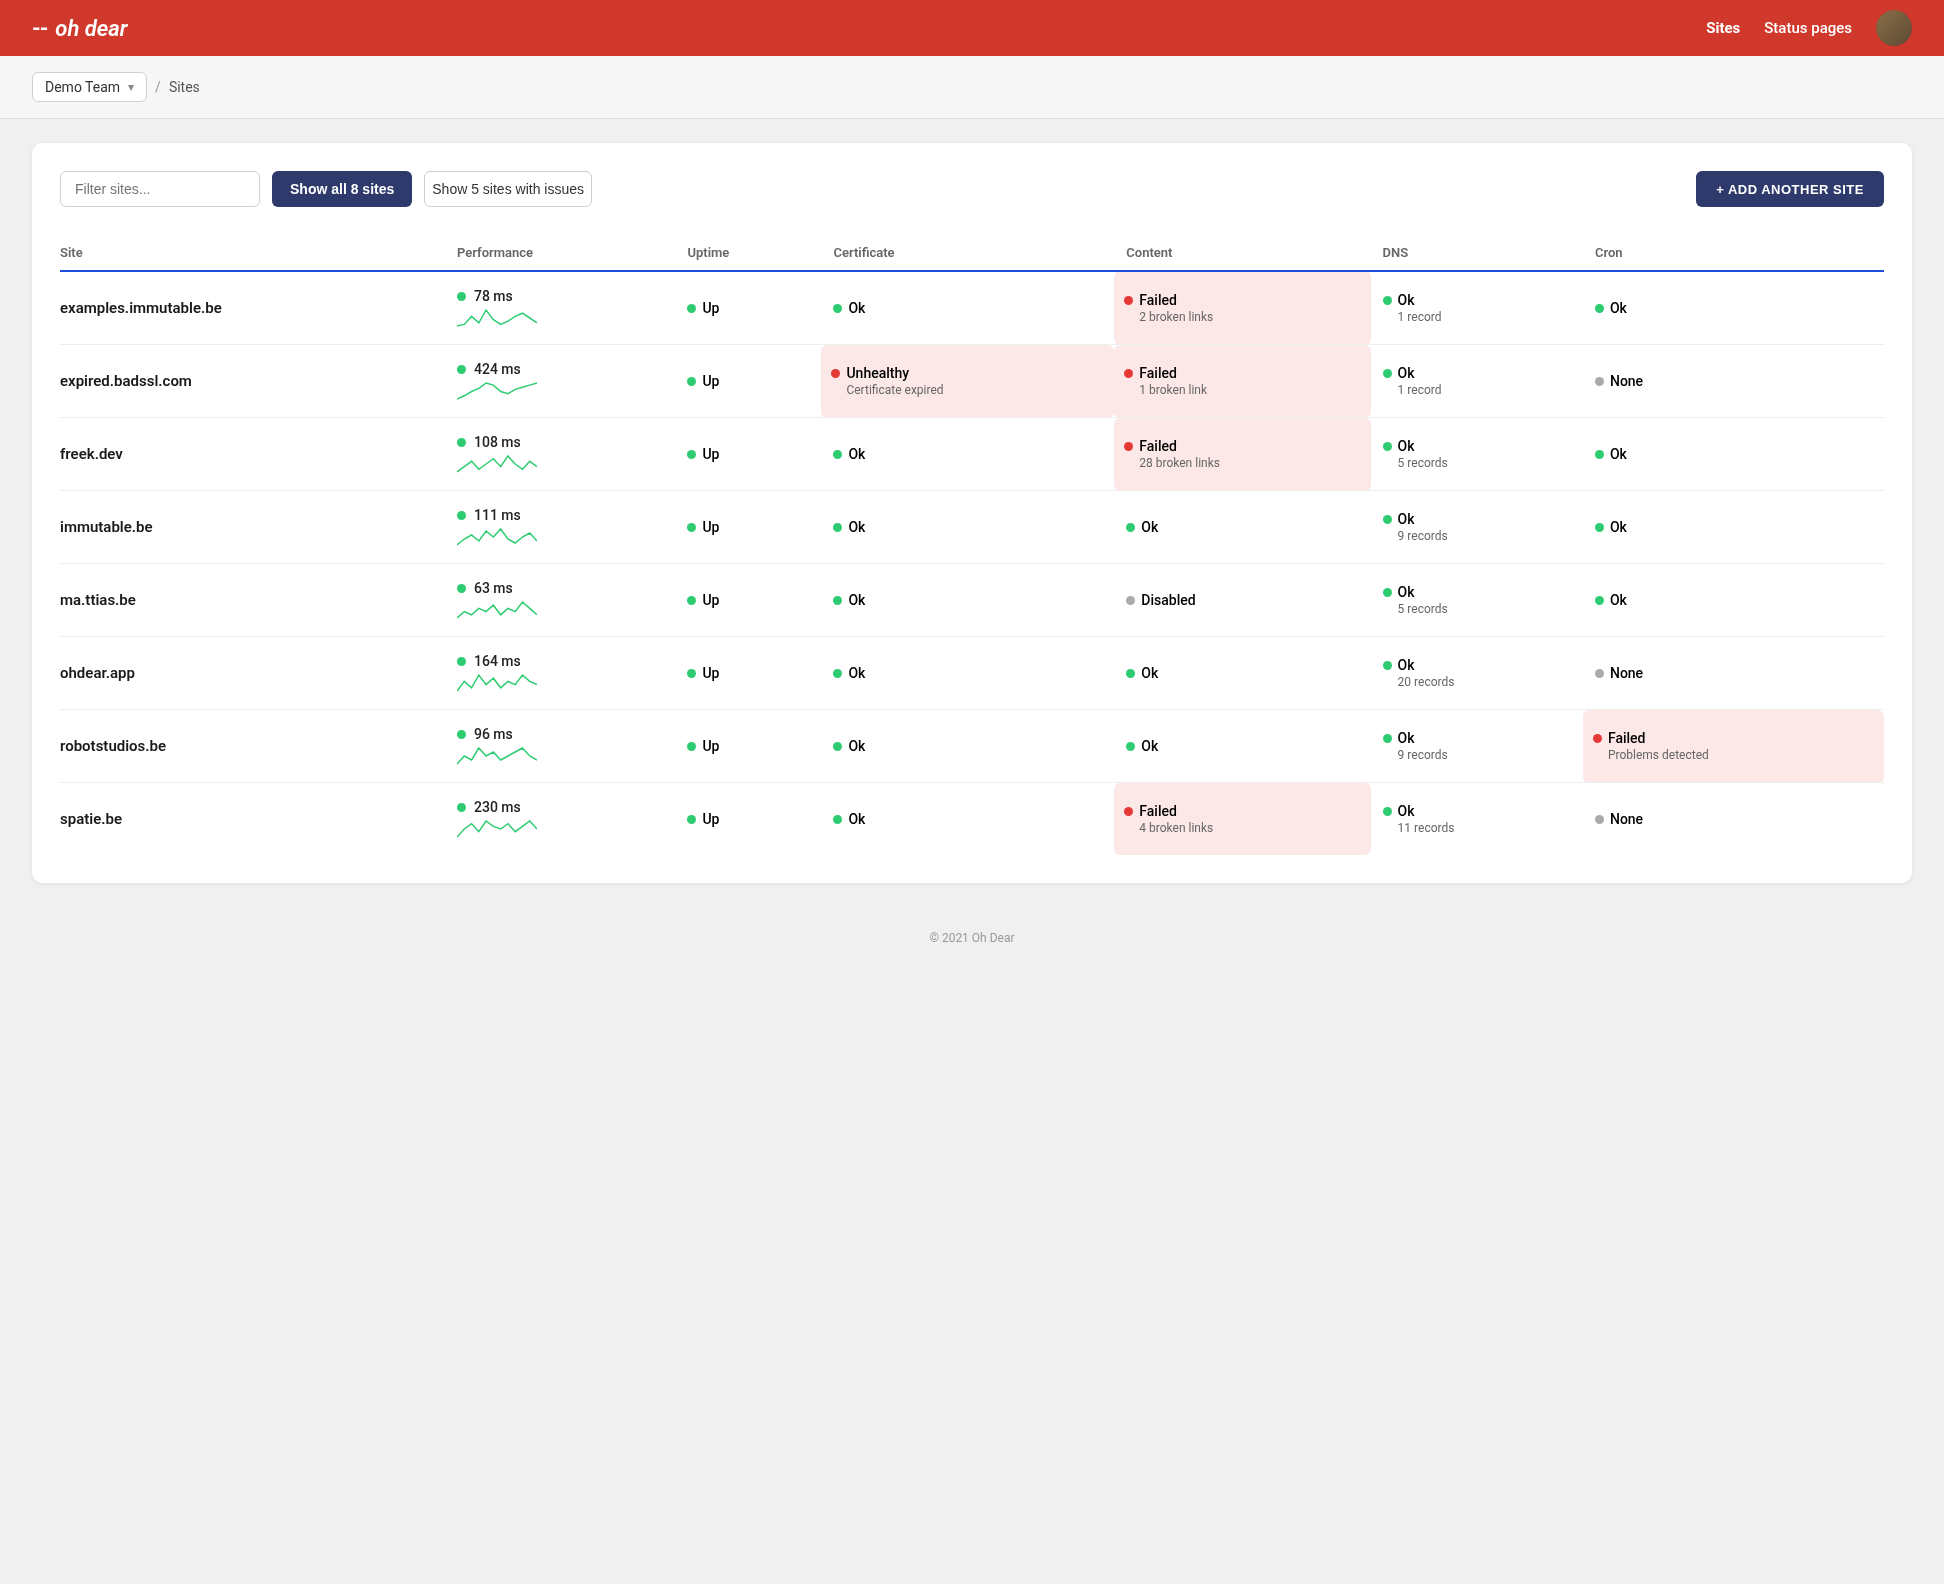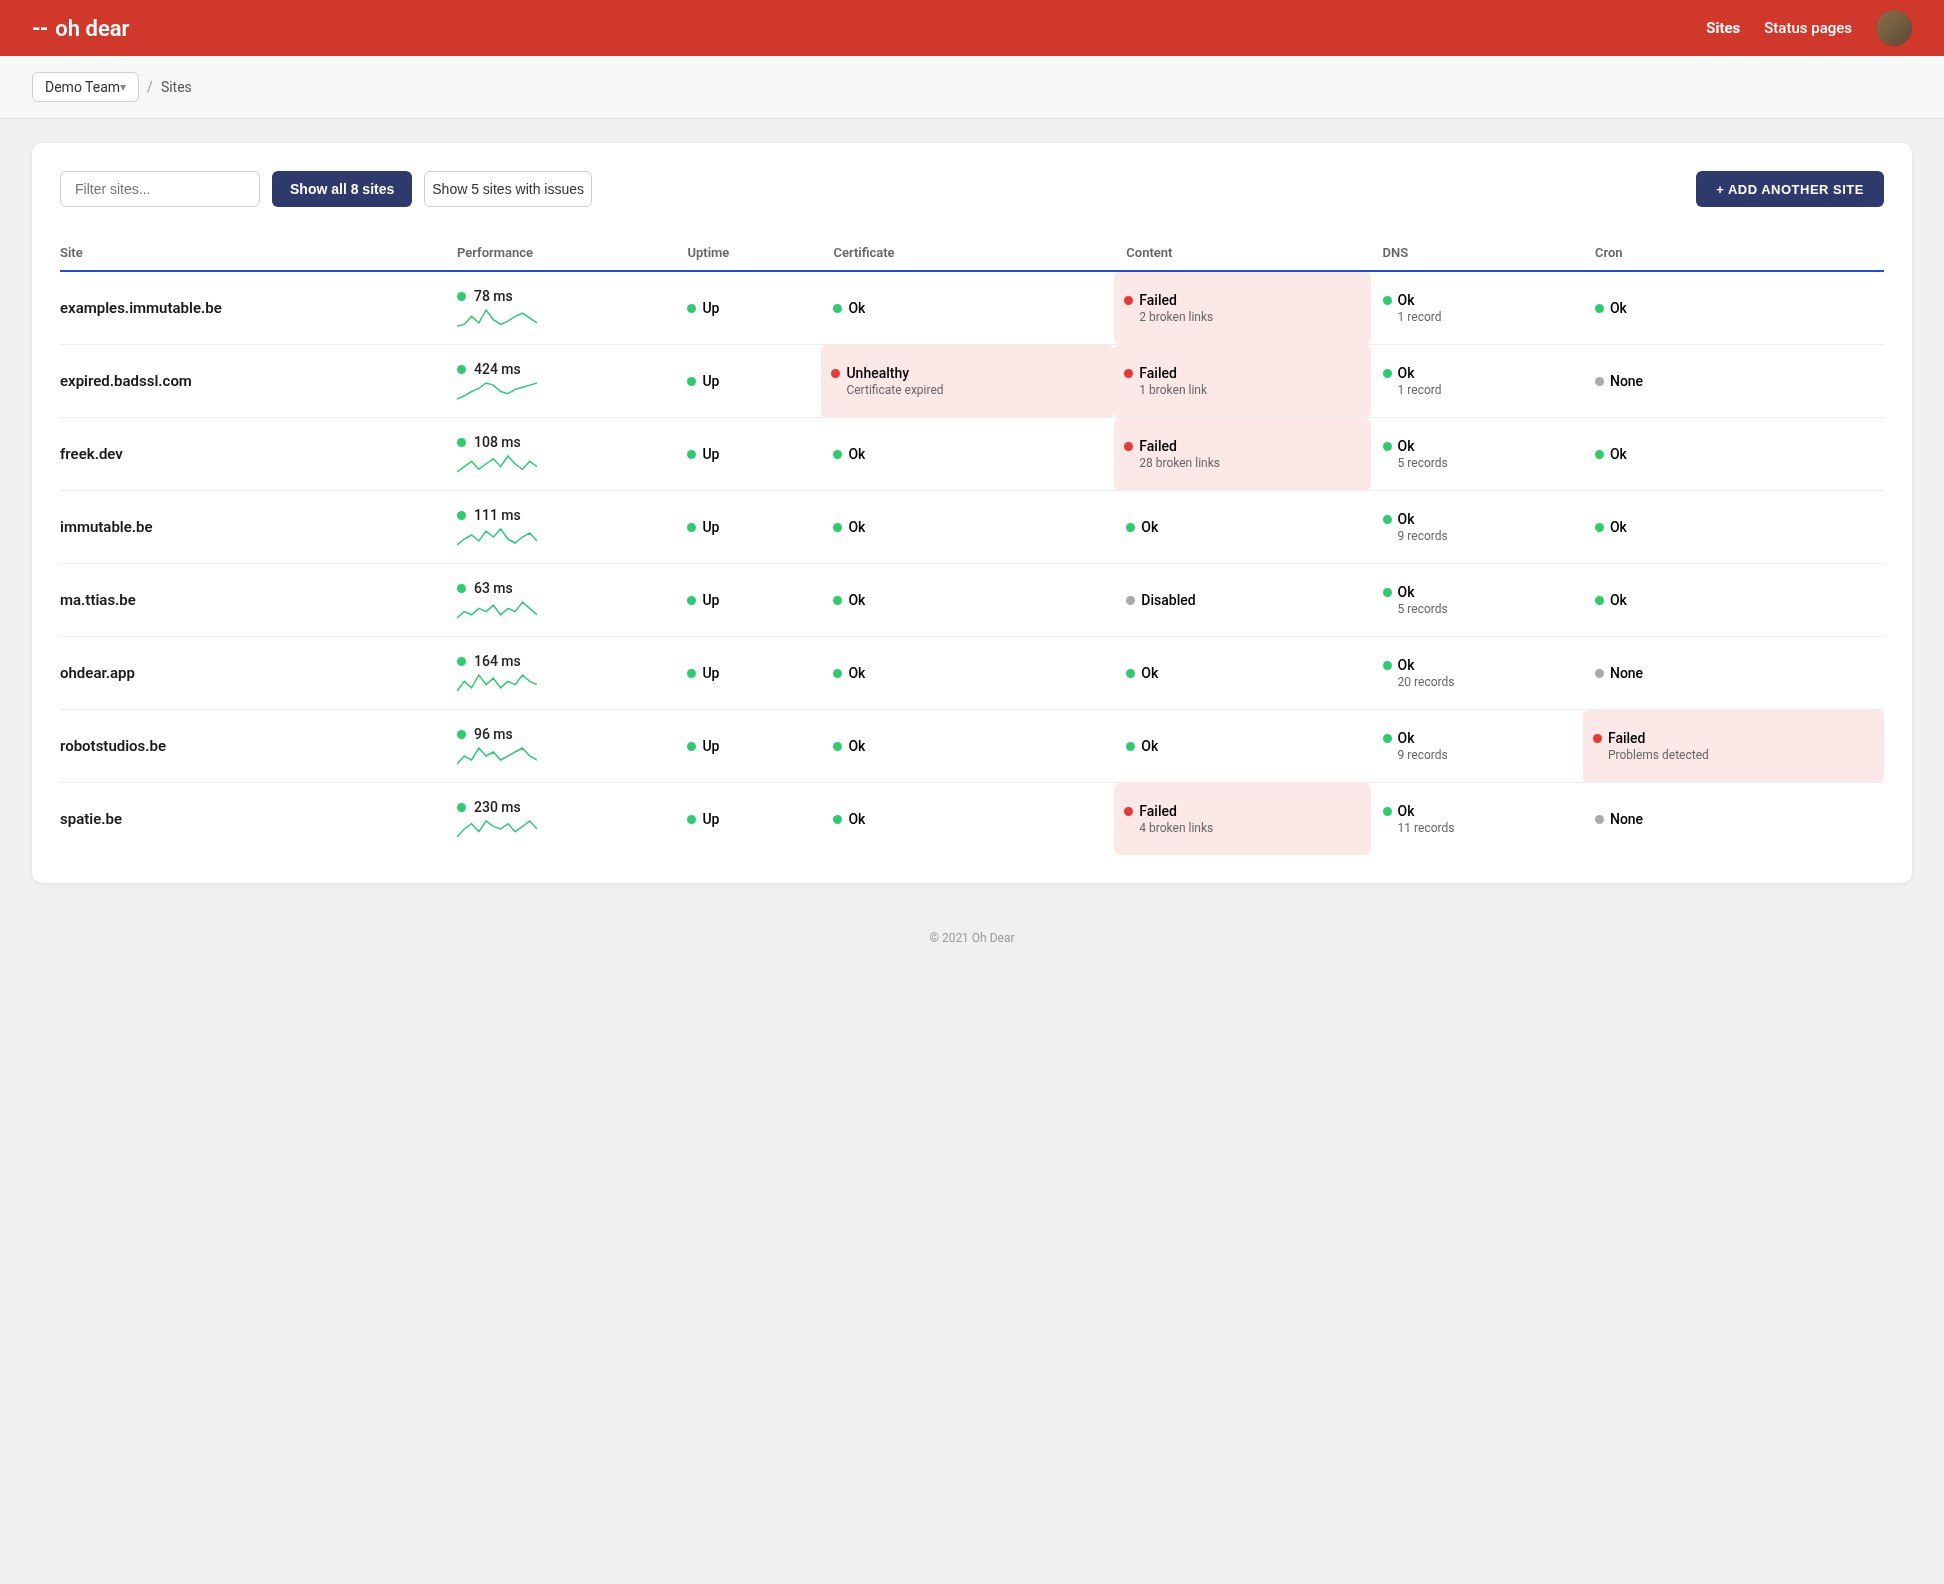--- a/index.html
+++ b/index.html
@@ -26,20 +26,21 @@
     .logo-dash {
       color: white;
       font-size: 22px;
       font-weight: 700;
       letter-spacing: -1px;
     }
     .logo-text {
       color: white;
       font-size: 22px;
       font-weight: 600;
+      font-style: italic;
     }
     .header-nav {
       display: flex;
       align-items: center;
       gap: 24px;
     }
     .header-nav a {
       color: white;
       text-decoration: none;
       font-size: 15px;
@@ -67,20 +68,21 @@
       background: #f7f7f7;
       border-bottom: 1px solid #e0e0e0;
       padding: 16px 32px;
       display: flex;
       align-items: center;
       gap: 8px;
     }
     .team-selector {
       display: flex;
       align-items: center;
+      gap: 8px;
       border: 1px solid #d0d0d0;
       border-radius: 6px;
       padding: 6px 12px;
       background: white;
       cursor: pointer;
       font-size: 14px;
       color: #333;
     }
     .breadcrumb-sep {
       color: #999;

